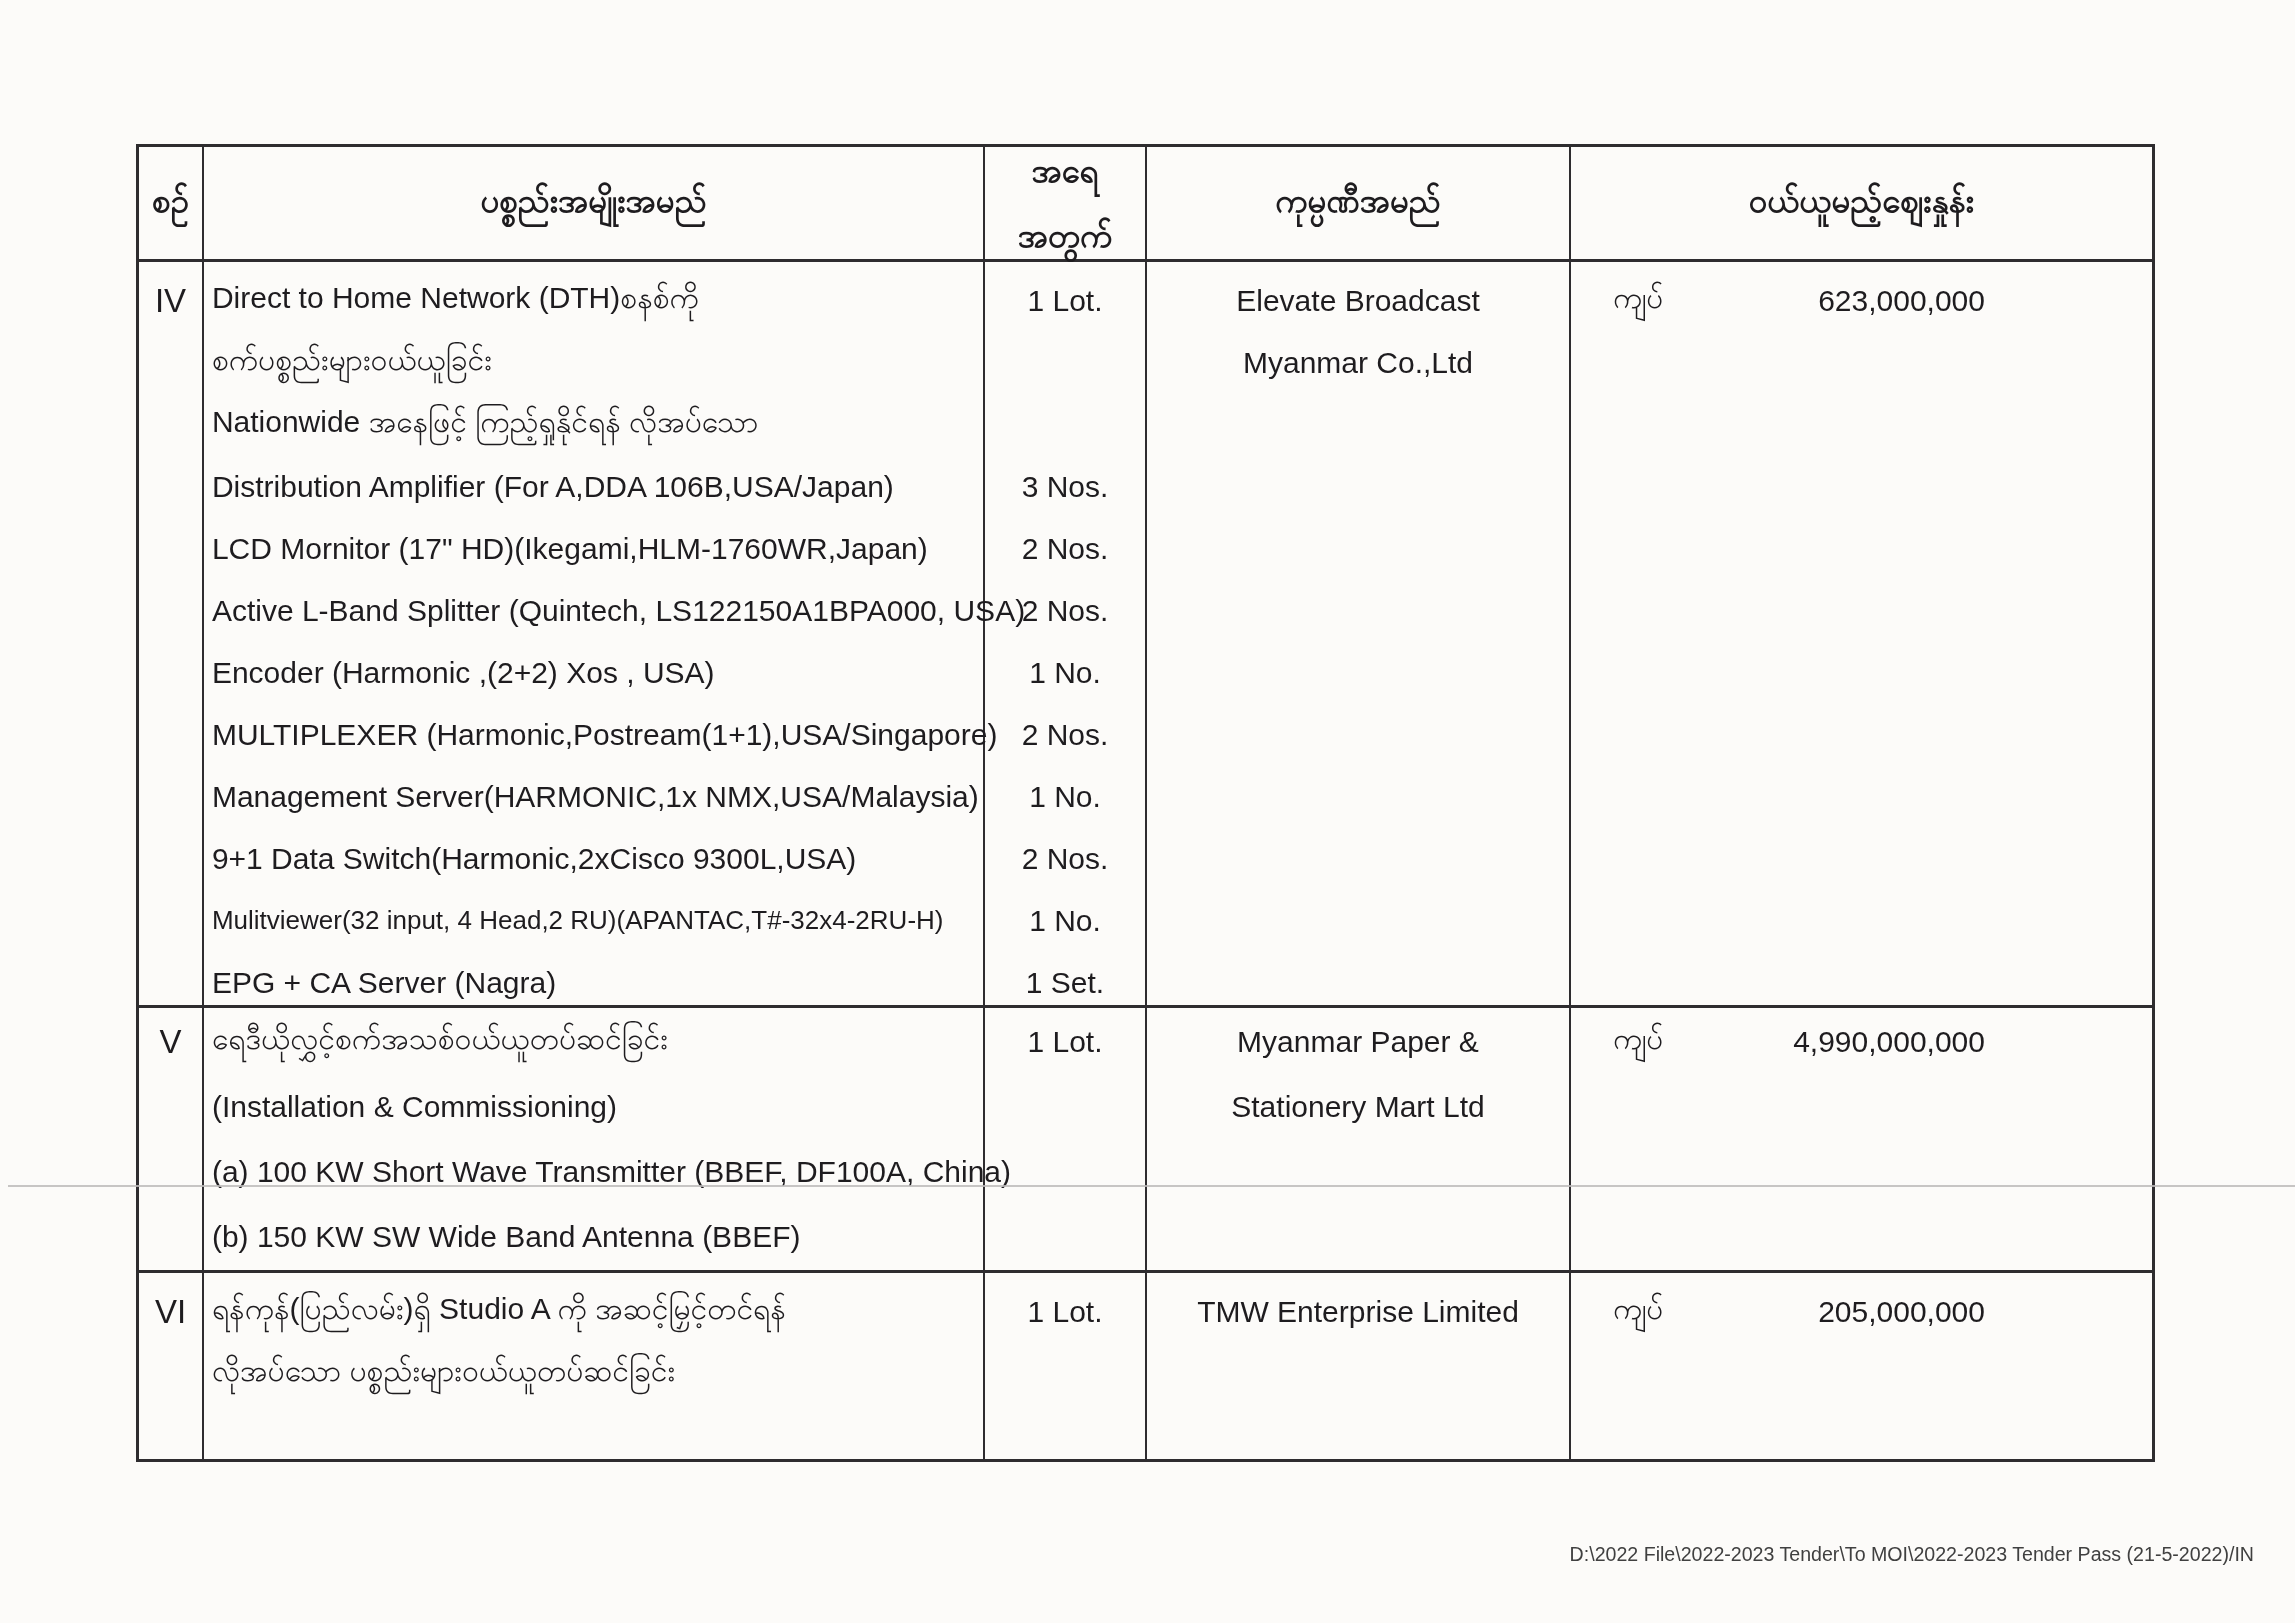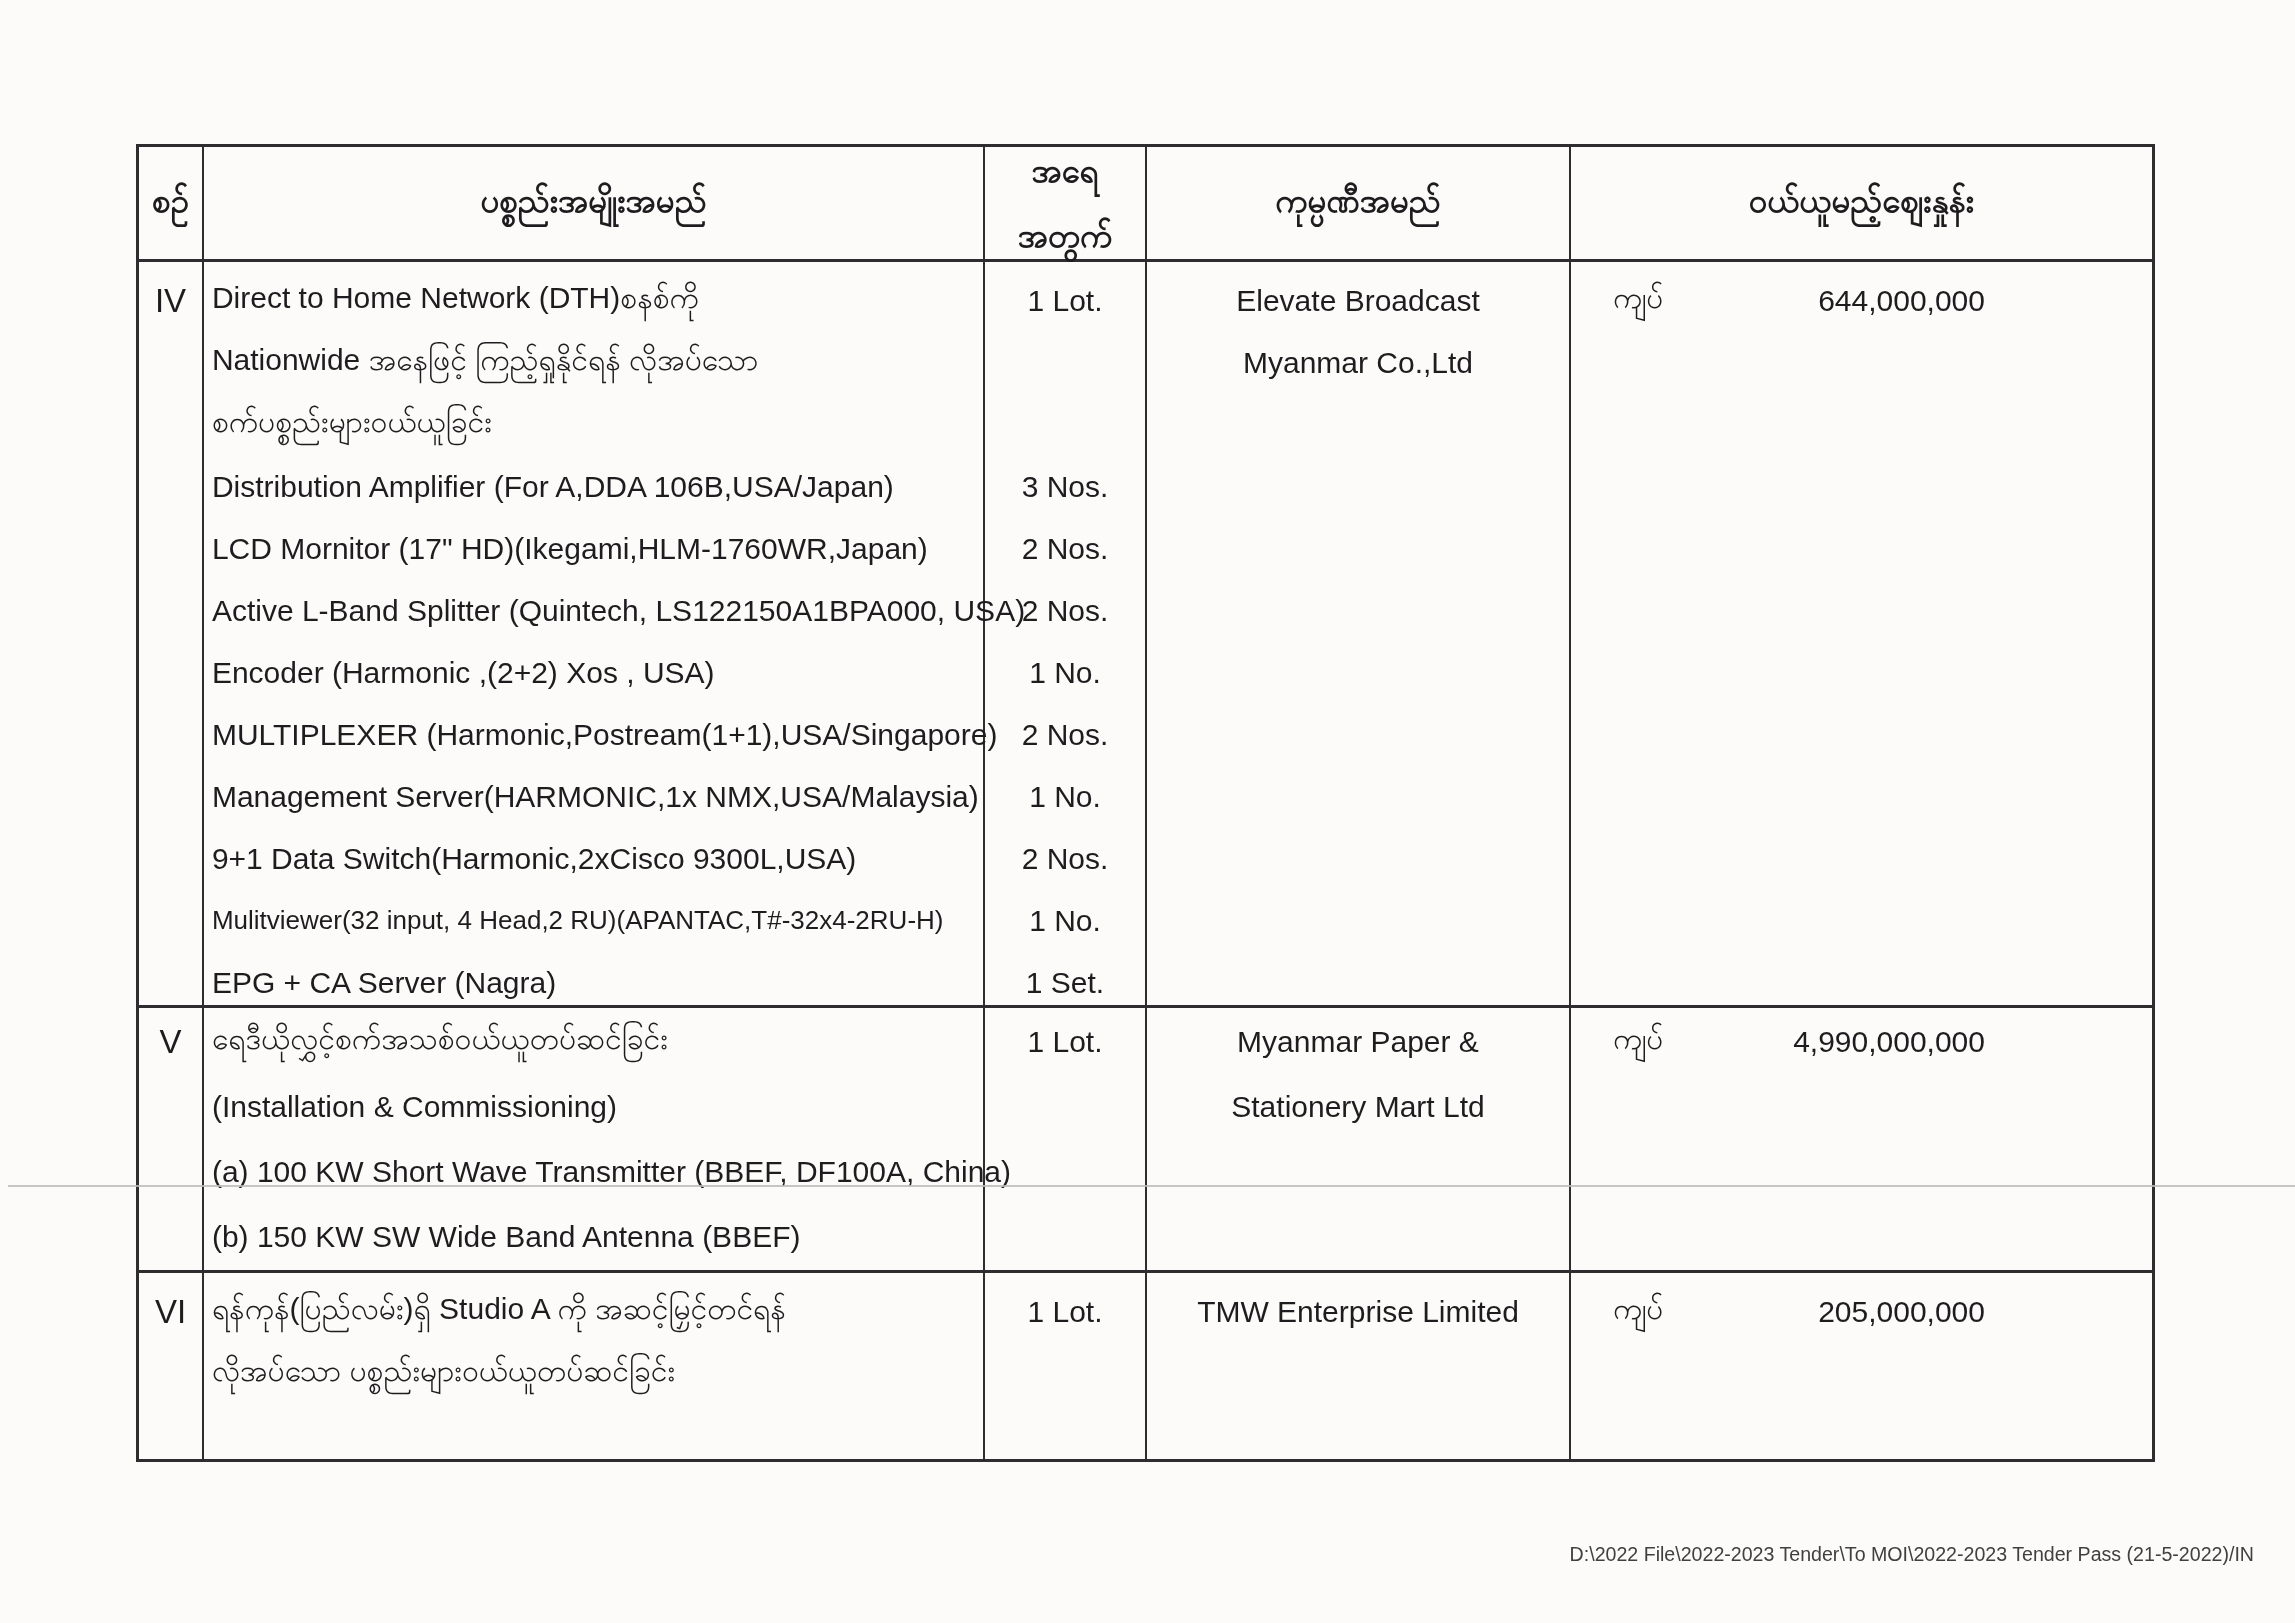--- a/index.html
+++ b/index.html
@@ -85,22 +85,22 @@
       <div class="cell c-company th">ကုမ္ပဏီအမည်</div>
       <div class="cell c-price lastc th">ဝယ်ယူမည့်ဈေးနှုန်း</div>
     </div>
 
     <div class="t-row t-r4">
       <div class="cell c-serial pad12">
         <div class="serial-ln">IV</div>
       </div>
       <div class="cell c-item pad12">
         <div class="ln item-ln">Direct to Home Network (DTH)စနစ်ကို</div>
+        <div class="ln item-ln">စက်ပစ္စည်းများဝယ်ယူခြင်း</div>
         <div class="ln item-ln">Nationwide အနေဖြင့် ကြည့်ရှုနိုင်ရန် လိုအပ်သော</div>
-        <div class="ln item-ln">စက်ပစ္စည်းများဝယ်ယူခြင်း</div>
         <div class="ln item-ln">Distribution Amplifier (For A,DDA 106B,USA/Japan)</div>
         <div class="ln item-ln">LCD Mornitor (17" HD)(Ikegami,HLM-1760WR,Japan)</div>
         <div class="ln item-ln">Active L-Band Splitter (Quintech, LS122150A1BPA000, USA)</div>
         <div class="ln item-ln">Encoder (Harmonic ,(2+2) Xos , USA)</div>
         <div class="ln item-ln">MULTIPLEXER (Harmonic,Postream(1+1),USA/Singapore)</div>
         <div class="ln item-ln">Management Server(HARMONIC,1x NMX,USA/Malaysia)</div>
         <div class="ln item-ln">9+1 Data Switch(Harmonic,2xCisco 9300L,USA)</div>
         <div class="ln item-ln small">Mulitviewer(32 input, 4 Head,2 RU)(APANTAC,T#-32x4-2RU-H)</div>
         <div class="ln item-ln">EPG + CA Server (Nagra)</div>
       </div>
@@ -118,21 +118,21 @@
         <div class="ln ctr">1 No.</div>
         <div class="ln ctr">1 Set.</div>
       </div>
       <div class="cell c-company pad12">
         <div class="ln ctr">Elevate Broadcast</div>
         <div class="ln ctr">Myanmar Co.,Ltd</div>
       </div>
       <div class="cell c-price lastc pad12">
         <div class="price-inner h95">
           <span>ကျပ်</span>
-          <span>644,000,000</span>
+          <span>623,000,000</span>
         </div>
       </div>
     </div>
 
     <div class="t-row t-r5">
       <div class="cell c-serial pad2">
         <div class="serial-ln v5">V</div>
       </div>
       <div class="cell c-item pad2">
         <div class="ln100 item-ln">ရေဒီယိုလွှင့်စက်အသစ်ဝယ်ယူတပ်ဆင်ခြင်း</div>

